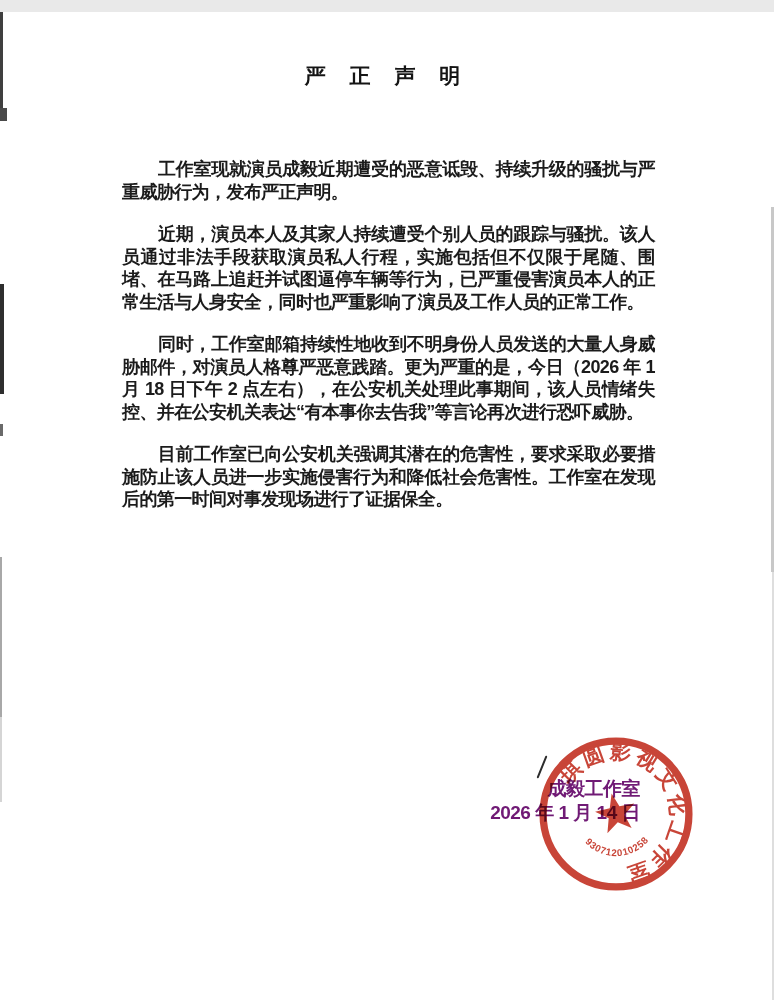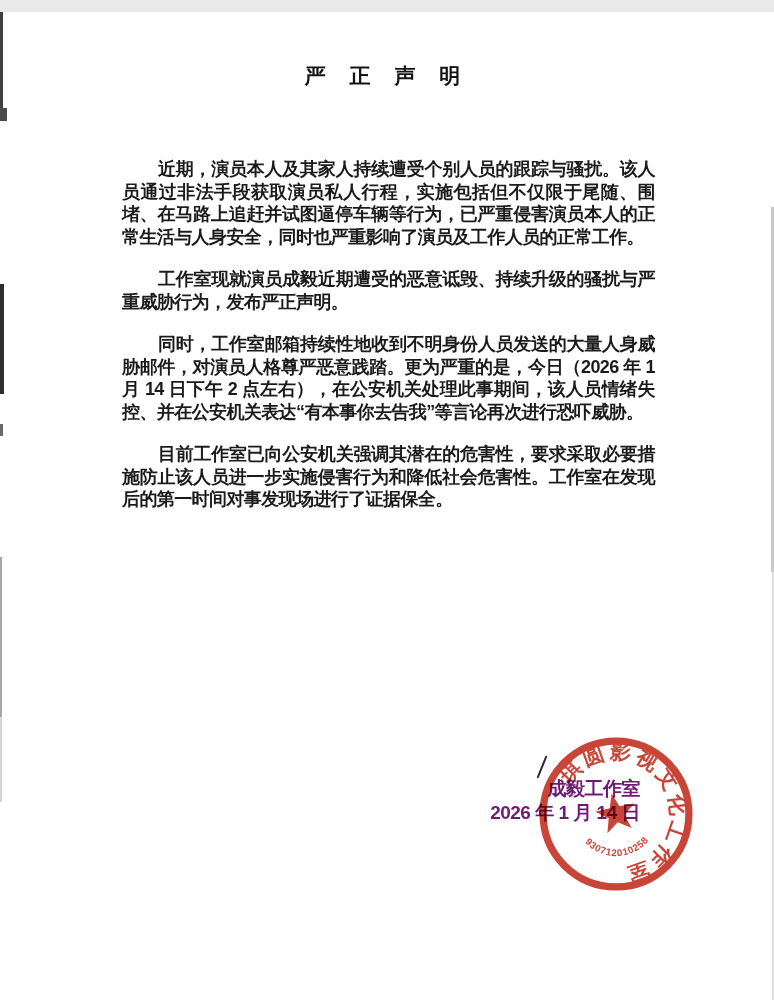--- a/index.html
+++ b/index.html
@@ -44,23 +44,23 @@
   .a10{left:0;top:996px;width:774px;height:4px;background:#e8e6e4;}
 </style>
 </head>
 <body>
 
 <div class="page">
 
   <div class="doc-title">严 正 声 明</div>
 
   <div class="doc-body">
+    <p>工作室现就演员成毅近期遭受的恶意诋毁、持续升级的骚扰与严重威胁行为，发布严正声明。</p>
     <p>近期，演员本人及其家人持续遭受个别人员的跟踪与骚扰。该人员通过非法手段获取演员私人行程，实施包括但不仅限于尾随、围堵、在马路上追赶并试图逼停车辆等行为，已严重侵害演员本人的正常生活与人身安全，同时也严重影响了演员及工作人员的正常工作。</p>
-    <p>工作室现就演员成毅近期遭受的恶意诋毁、持续升级的骚扰与严重威胁行为，发布严正声明。</p>
-    <p>同时，工作室邮箱持续性地收到不明身份人员发送的大量人身威胁邮件，对演员人格尊严恶意践踏。更为严重的是，今日（2026 年 1 月 14 日下午 2 点左右），在公安机关处理此事期间，该人员情绪失控、并在公安机关表达“有本事你去告我”等言论再次进行恐吓威胁。</p>
+    <p>同时，工作室邮箱持续性地收到不明身份人员发送的大量人身威胁邮件，对演员人格尊严恶意践踏。更为严重的是，今日（2026 年 1 月 18 日下午 2 点左右），在公安机关处理此事期间，该人员情绪失控、并在公安机关表达“有本事你去告我”等言论再次进行恐吓威胁。</p>
     <p>目前工作室已向公安机关强调其潜在的危害性，要求采取必要措施防止该人员进一步实施侵害行为和降低社会危害性。工作室在发现后的第一时间对事发现场进行了证据保全。</p>
   </div>
 
   <div class="signature">
     <div class="sig-name">成毅工作室</div>
     <div class="sig-date">2026 年 1 月 14 日</div>
   </div>
 
   <div class="pen-mark"></div>
 

